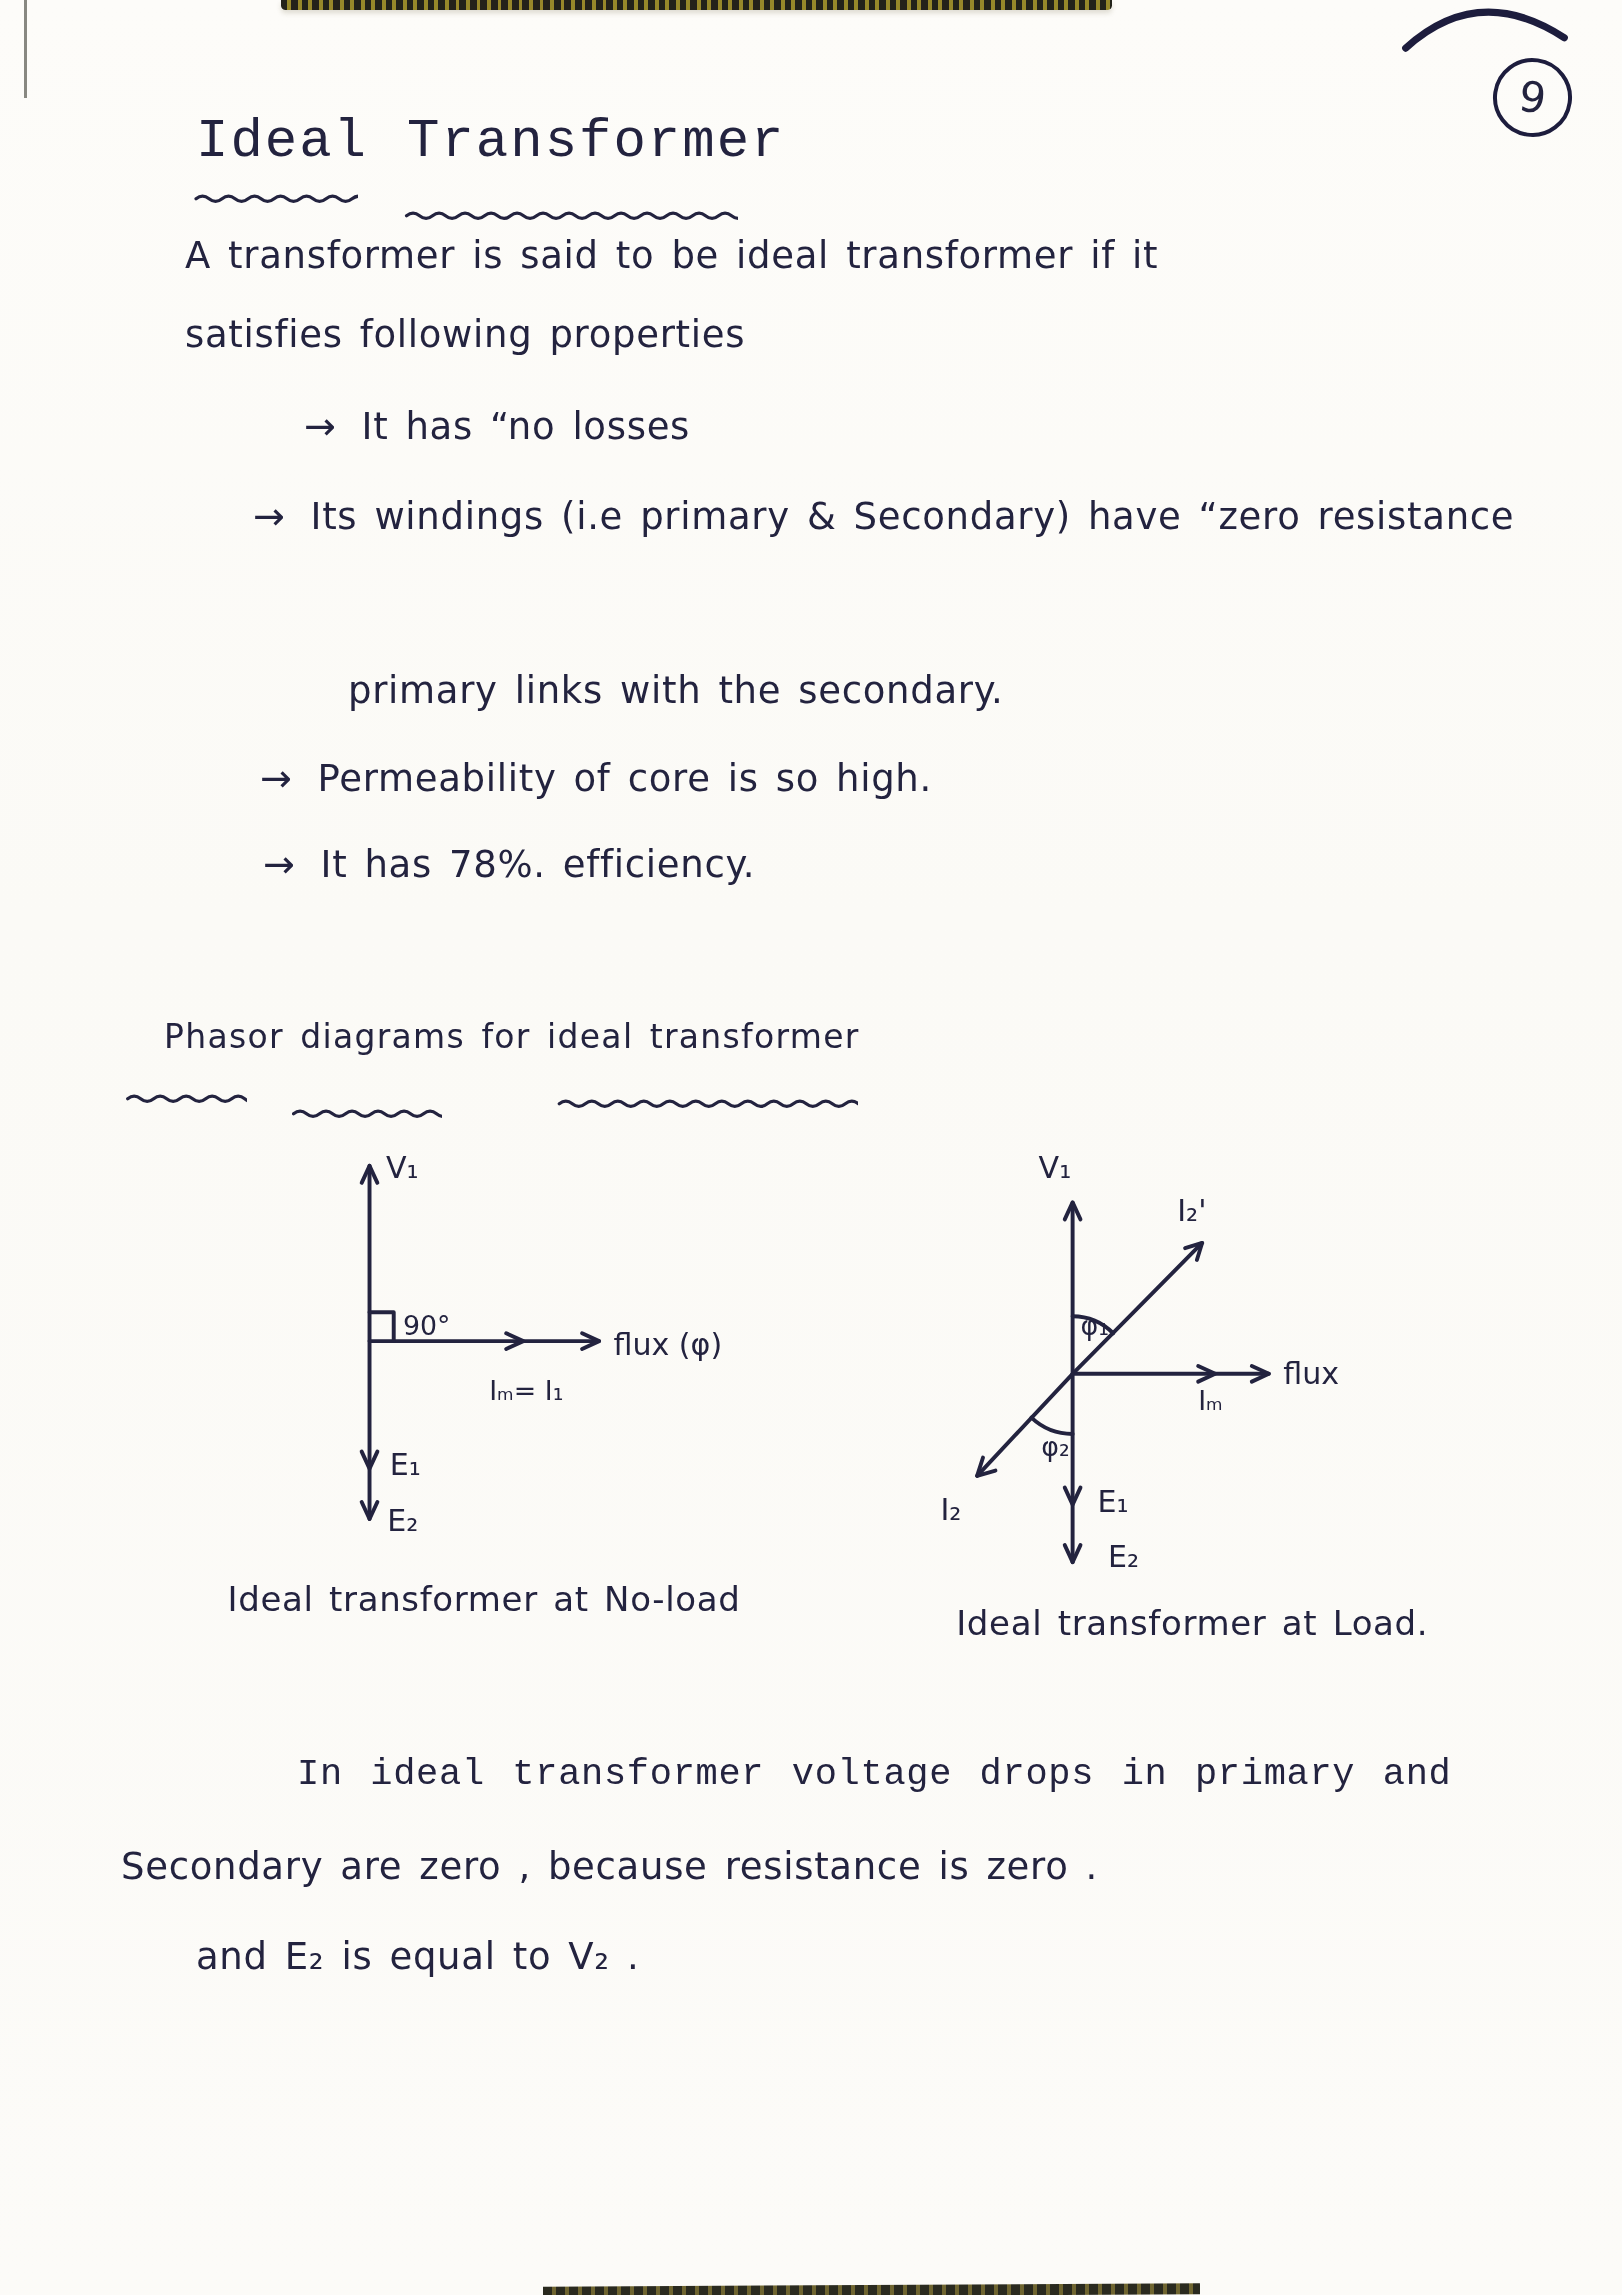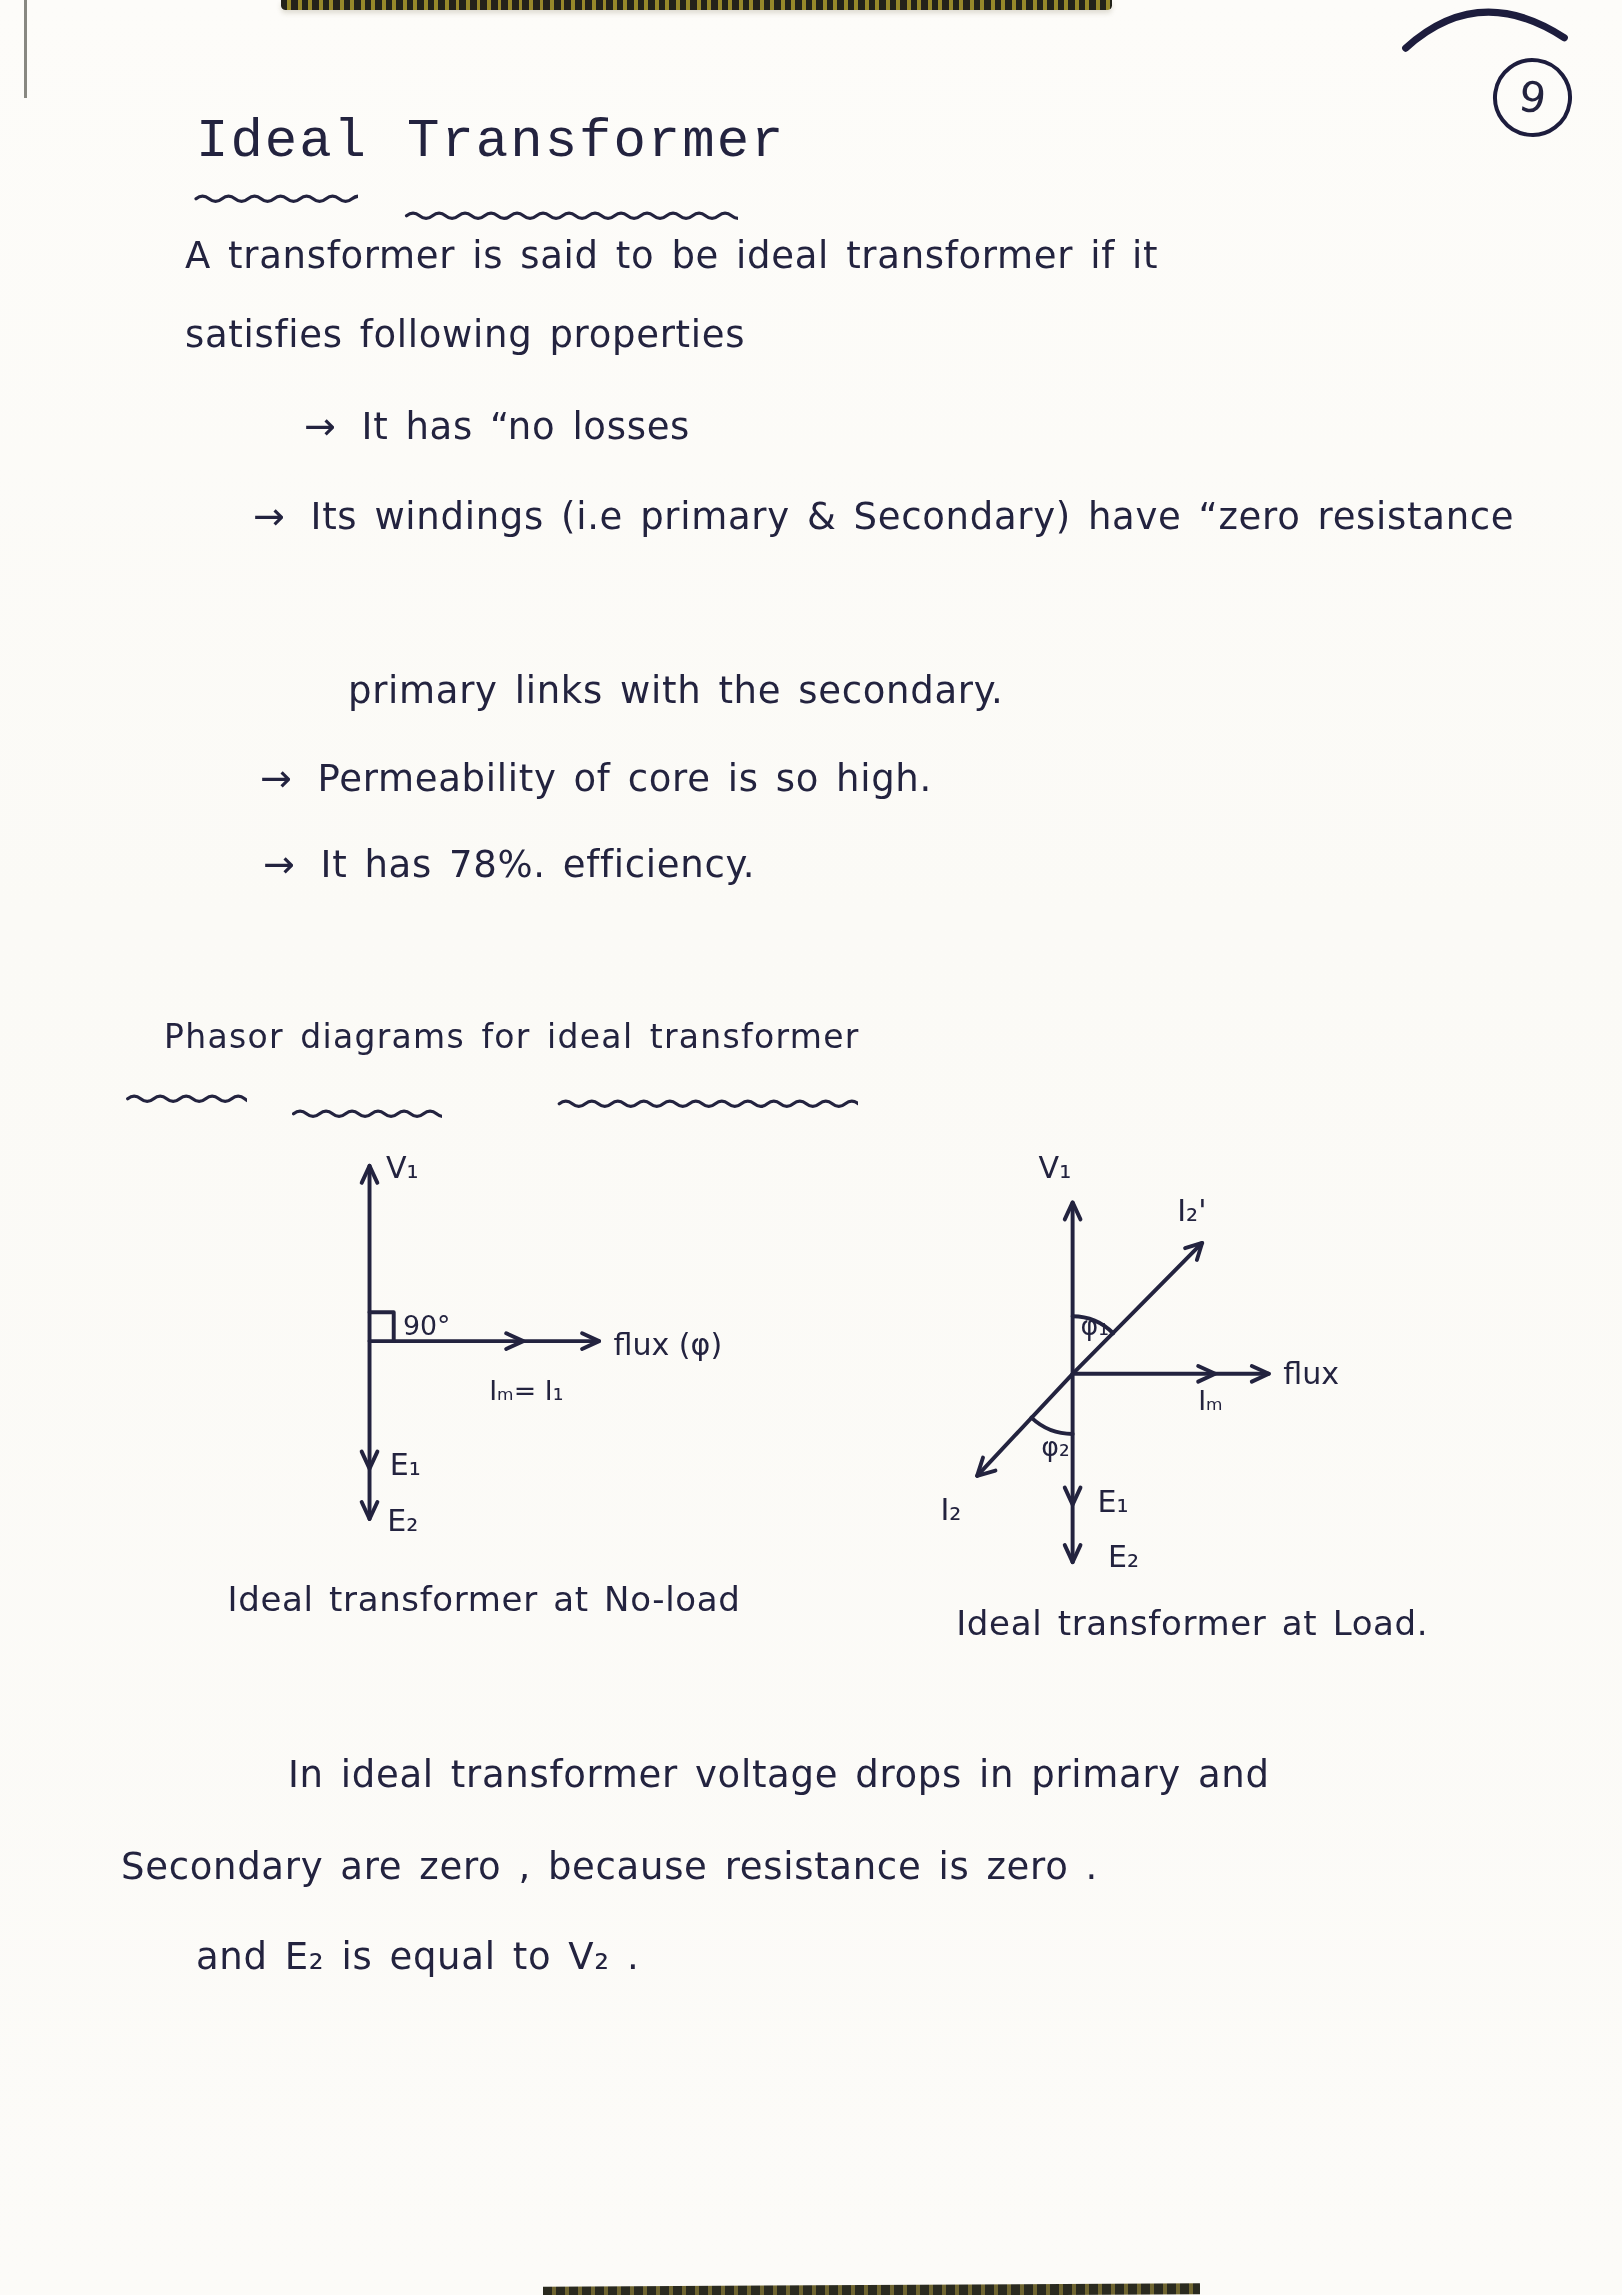--- a/index.html
+++ b/index.html
@@ -152,18 +152,18 @@
       <text x="1962" y="2116">flux</text>
       <text x="1832" y="2156" class="small">Iₘ</text>
       <text x="1592" y="2226" class="small">φ₂</text>
       <text x="1438" y="2324">I₂</text>
       <text x="1678" y="2312">E₁</text>
       <text x="1694" y="2396">E₂</text>
       <text x="1462" y="2500" class="caption">Ideal transformer at Load.</text>
     </g>
   </svg>
 
-  <div class="line" style="left:288px;top:1753px;">In ideal transformer voltage drops in primary and</div>
+  <div class="line" style="left:297px;top:1753px;font-family:Liberation Mono, monospace;">In ideal transformer voltage drops in primary and</div>
   <div class="line" style="left:121px;top:1845px;">Secondary are zero , because resistance is zero .</div>
   <div class="line" style="left:196px;top:1935px;">and E₂ is equal to V₂ .</div>
 
 </div>
 
 
 </body></html>

